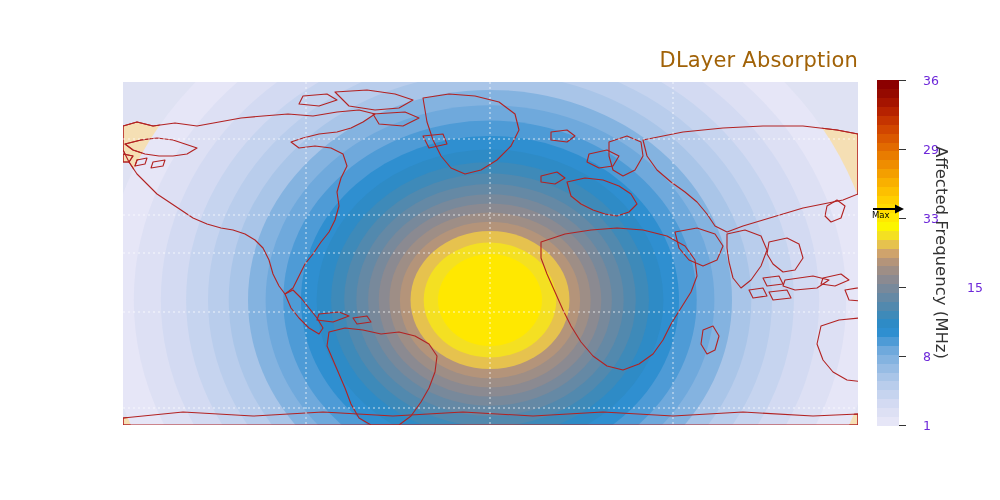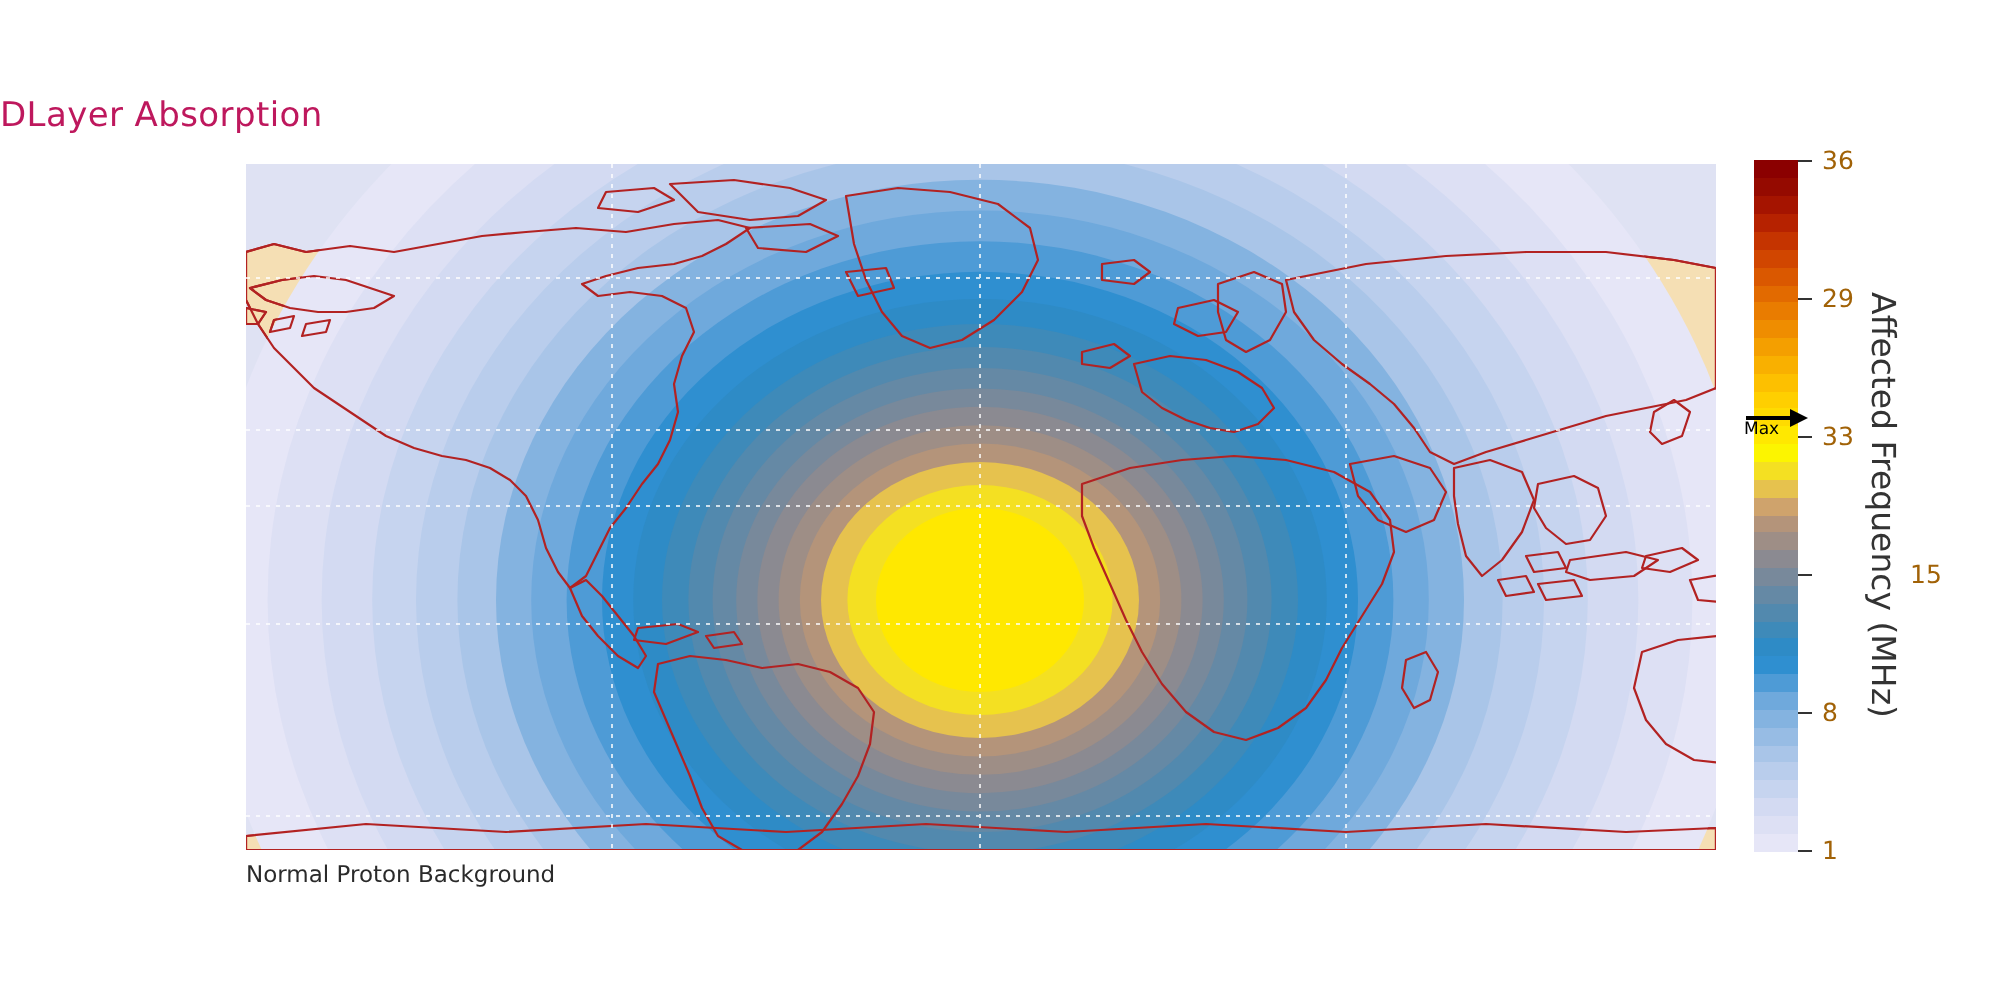--- a/index.html
+++ b/index.html
@@ -5,41 +5,41 @@
   html,body{margin:0;padding:0;}
   body{
     width:1000px;height:500px;background:#ffffff;
     font-family:"DejaVu Sans","Liberation Sans",sans-serif;
     overflow:hidden;position:relative;
   }
   #page{position:absolute;left:0;top:0;width:1000px;height:500px;}
 
   
   .title{
-    position:absolute;left:0;top:48px;width:858px;text-align:left;
-    font-size:17px;color:#be185d;letter-spacing:.2px;
+    position:absolute;left:0;top:48px;width:858px;text-align:right;
+    font-size:21px;color:#a16207;letter-spacing:.2px;
   }
 
   
   .map-wrap{
     position:absolute;left:123px;top:82px;width:735px;height:343px;
     overflow:hidden;background:#dfe2f3;
   }
   .map-svg{position:absolute;left:0;top:0;width:735px;height:343px;display:block;}
   .plume-svg{position:absolute;left:0;top:0;width:735px;height:343px;display:block;}
   .grid-svg{position:absolute;left:0;top:0;width:735px;height:343px;display:block;
             pointer-events:none;}
 
   
   .cbar-wrap{position:absolute;left:877px;top:80px;width:22px;height:345px;}
   .cbar{position:absolute;left:0;top:0;width:22px;height:345px;}
   .cbar-band{position:absolute;left:0;width:22px;}
   .cbar-ticks{position:absolute;left:22px;top:0;width:60px;height:345px;}
   .tick{position:absolute;left:0;height:1px;width:7px;background:#333;}
-  .tick-lbl{position:absolute;left:12px;font-size:12.5px;color:#a16207;
+  .tick-lbl{position:absolute;left:24px;font-size:12.5px;color:#6d28d9;
             transform:translateY(-50%);white-space:nowrap;}
   .cbar-axis-label{
     position:absolute;left:930px;top:80px;width:345px;height:22px;
     transform-origin:0 0;transform:rotate(90deg) translateY(-22px);
     font-size:16.5px;color:#333;text-align:center;line-height:22px;
   }
   .maxmark{position:absolute;left:-6px;width:34px;height:18px;text-align:center;}
   .maxmark .mx-txt{
     position:absolute;left:1px;top:7px;font-size:8.5px;color:#000;
     font-family:"DejaVu Sans","Liberation Sans",sans-serif;line-height:10px;
@@ -354,16 +354,15 @@
       <svg width="34" height="18" viewBox="0 0 34 18">
         <line x1="2" y1="6" x2="24" y2="6" stroke="#000" stroke-width="2"></line>
         <polygon points="24,1.5 33,6 24,10.5" fill="#000"></polygon>
       </svg>
       <span class="mx-txt">Max</span>
     </div>
   </div>
   <div class="cbar-axis-label">Affected Frequency (MHz)</div>
 
   <div class="cap-left">
-    <div>Normal Proton Background</div>
   </div>
 
 </div>
 
 </body></html>

